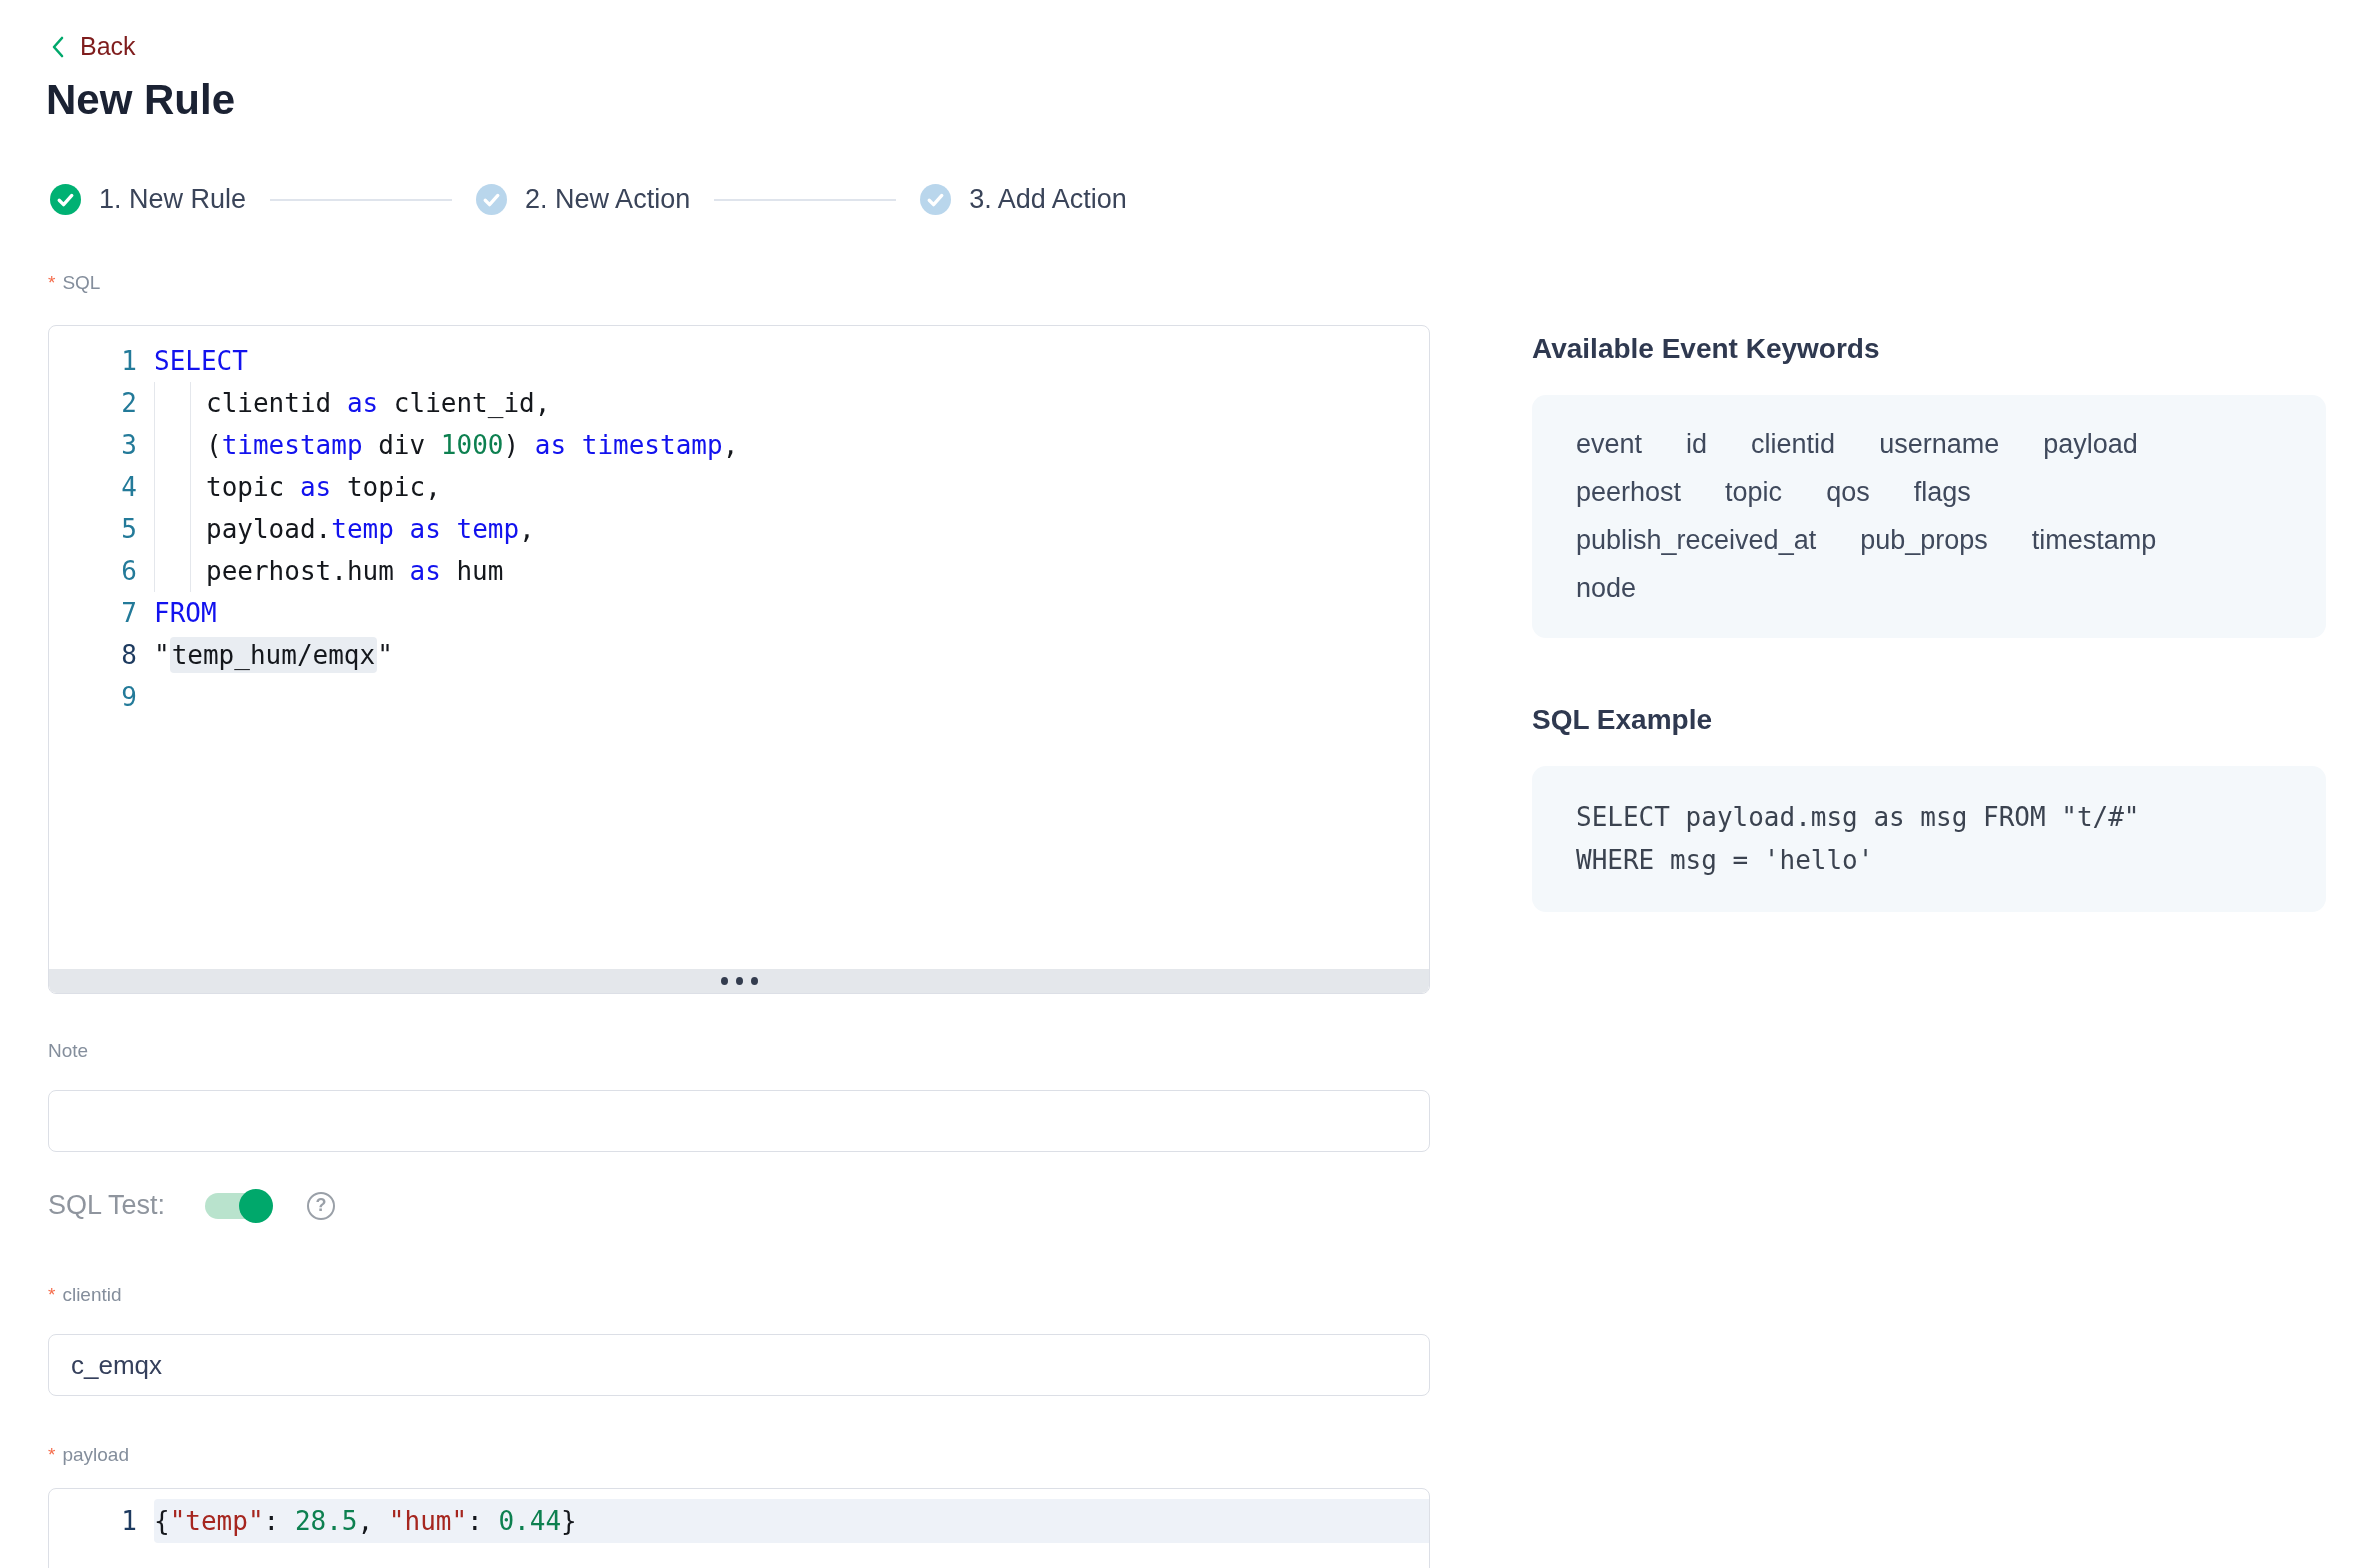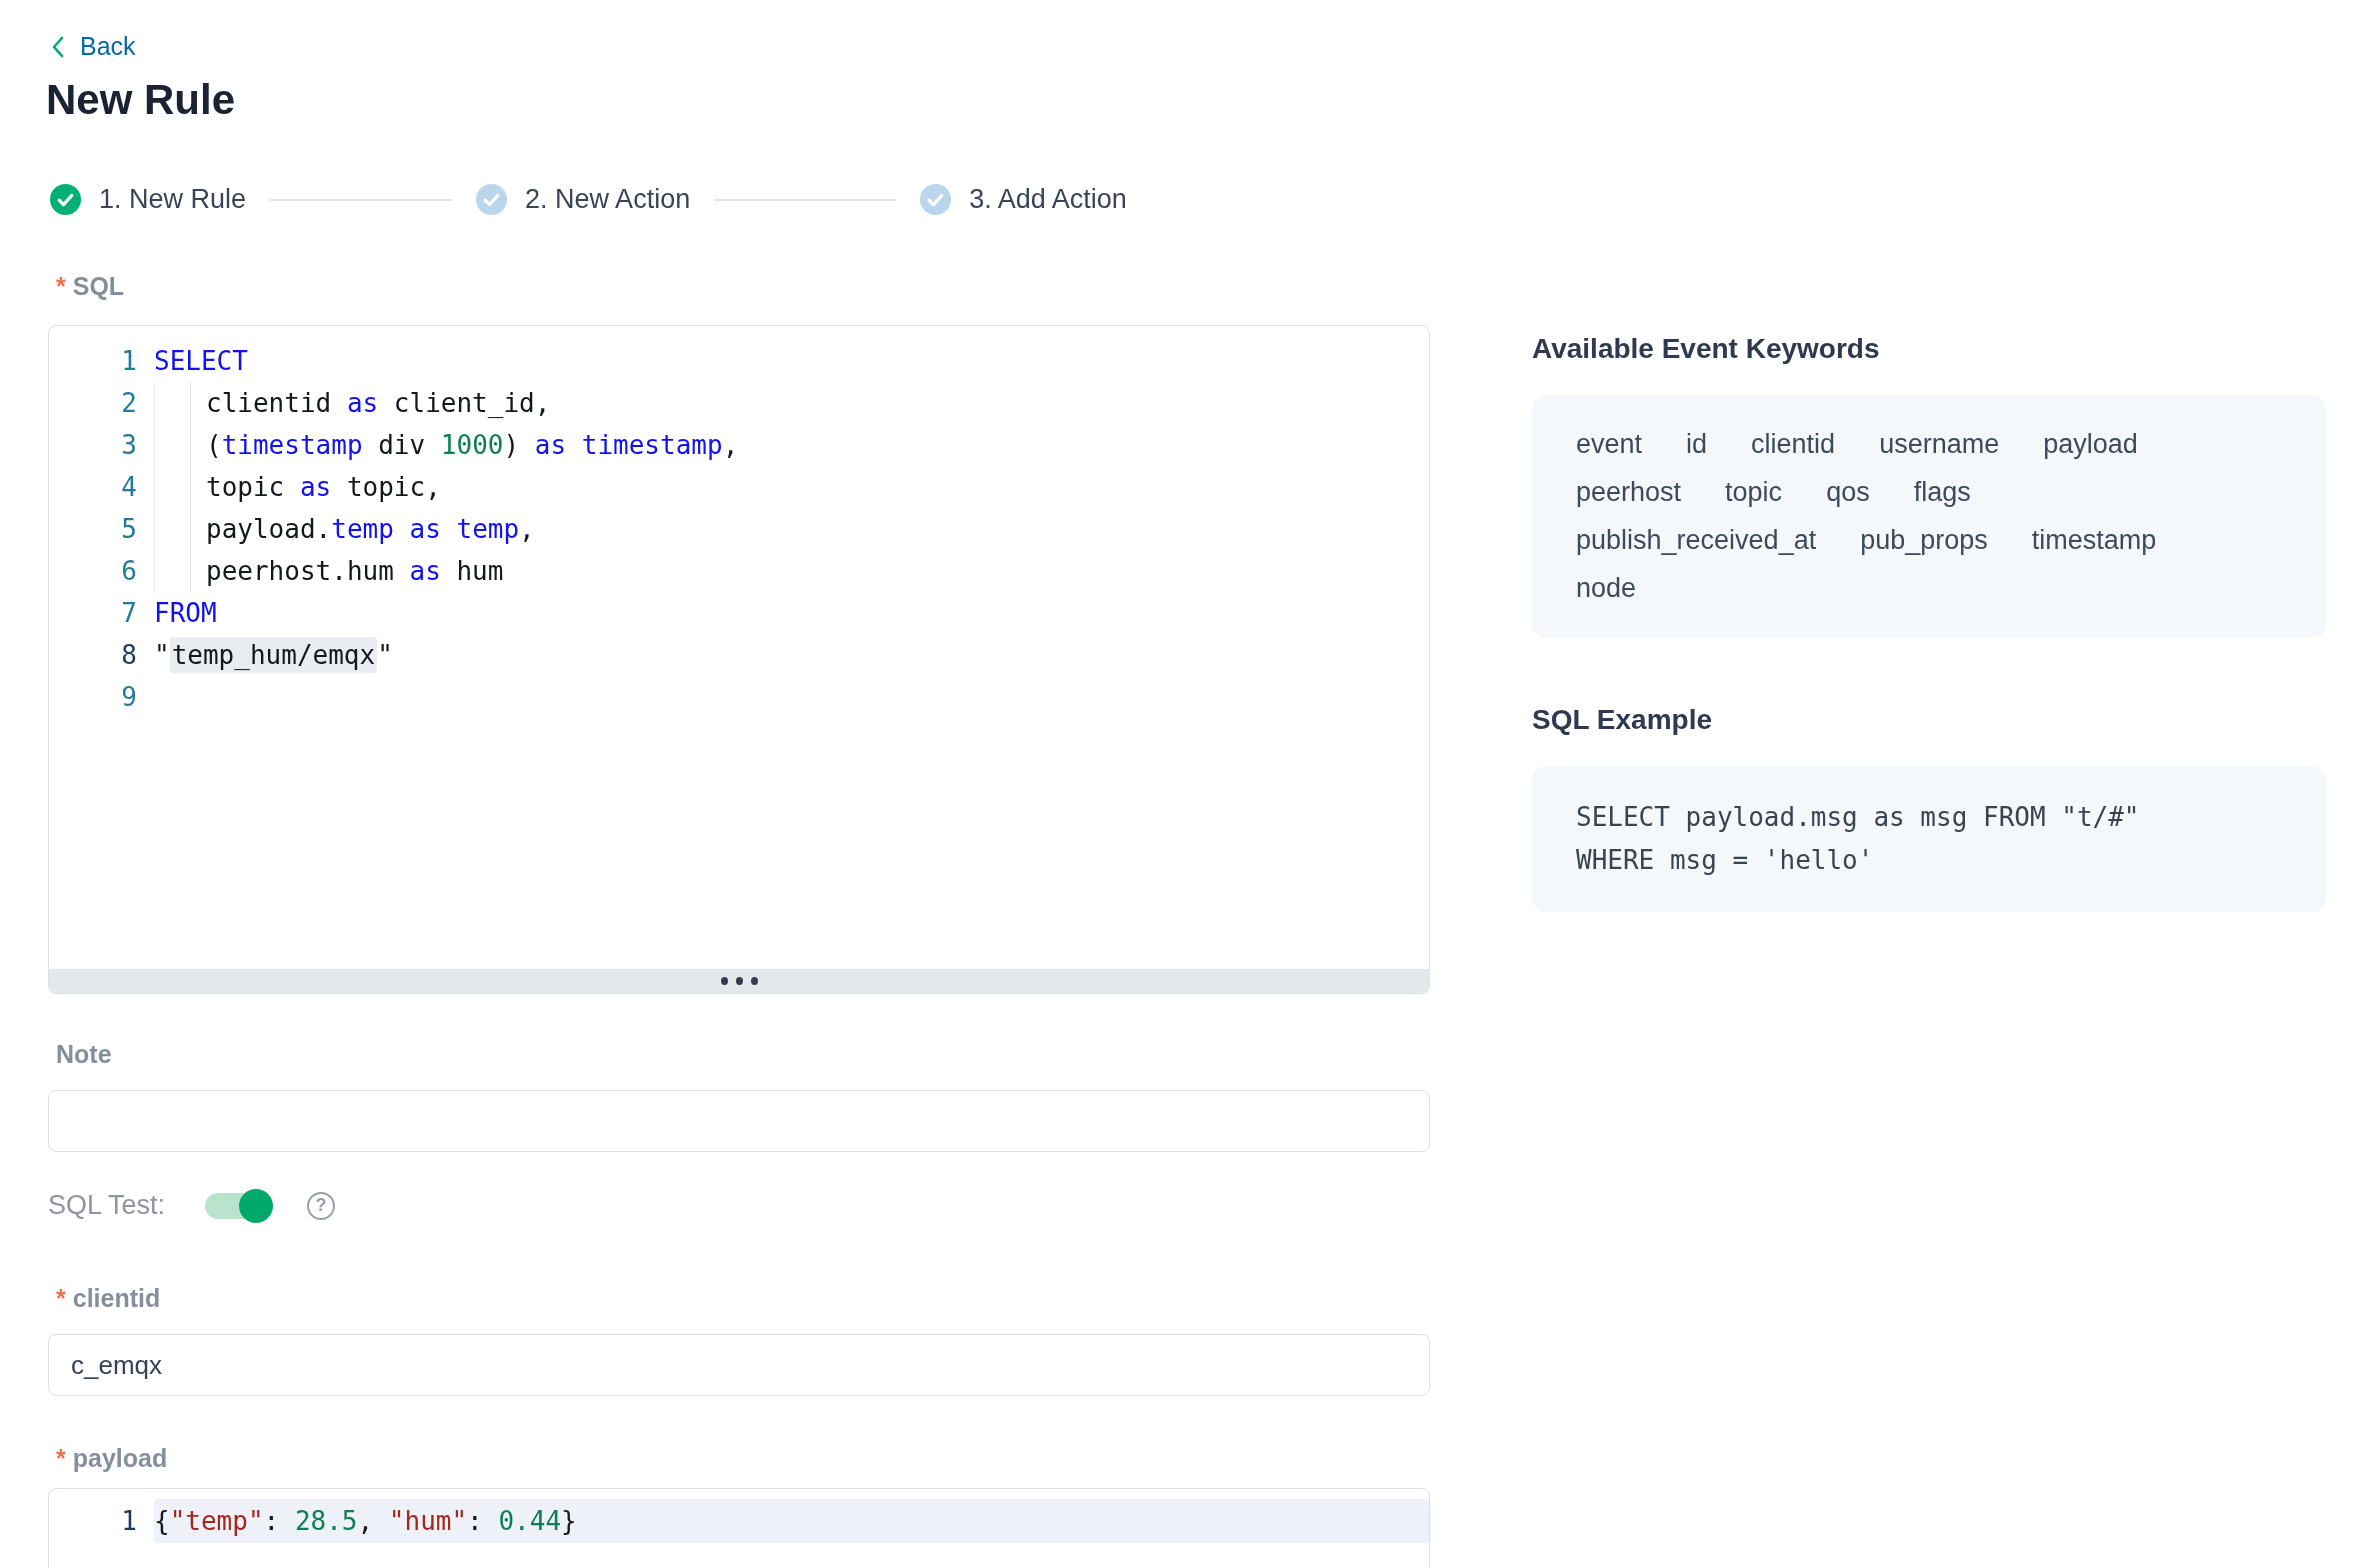--- a/index.html
+++ b/index.html
@@ -4,32 +4,32 @@
 <style>
   * { box-sizing: border-box; }
   html,body { margin:0; padding:0; }
   body {
     width:2356px; height:1568px; position:relative; overflow:hidden;
     background:#ffffff; font-family:"Liberation Sans", sans-serif; color:#1c2333;
   }
 
   
   .back { position:absolute; left:48px; top:32px; display:flex; align-items:center; gap:12px;
-          color:#0369a1; font-size:25px; font-weight:500; cursor:pointer; text-decoration:none; }
+          color:#7f1d1d; font-size:25px; font-weight:500; cursor:pointer; text-decoration:none; }
   .page-title { position:absolute; left:46px; top:76px; margin:0; font-size:42px; font-weight:700; color:#1b2233; }
 
   
   .steps { position:absolute; left:50px; top:184px; display:flex; align-items:center; }
   .step { display:flex; align-items:center; gap:18px; cursor:pointer; }
   .step-icon { width:31px; height:31px; display:inline-flex; }
   .step-label { font-size:27px; color:#3a4459; }
   .connector { width:182px; height:2px; background:#dfe4ec; margin:0 24px; }
 
   
-  .field-label { position:absolute; left:56px; font-size:25px; color:#848e9c;font-weight:bold; }
+  .field-label { position:absolute; left:48px; font-size:19px; color:#848e9c; }
   .req { color:#f56c4b; margin-right:7px; }
   .text-input { position:absolute; left:48px; width:1382px; height:62px; border:1px solid #dcdfe6;
                 border-radius:8px; font-size:26px; color:#35405c; padding:8px 22px; outline:none;
                 font-family:"Liberation Sans", sans-serif; background:#fff; }
 
   
   .editor { position:absolute; left:48px; width:1382px; border:1px solid #dcdfe6; border-radius:8px;
             background:#fff; overflow:hidden; }
   .sql-editor { top:325px; height:669px; }
   .payload-editor { top:1488px; height:210px; }

